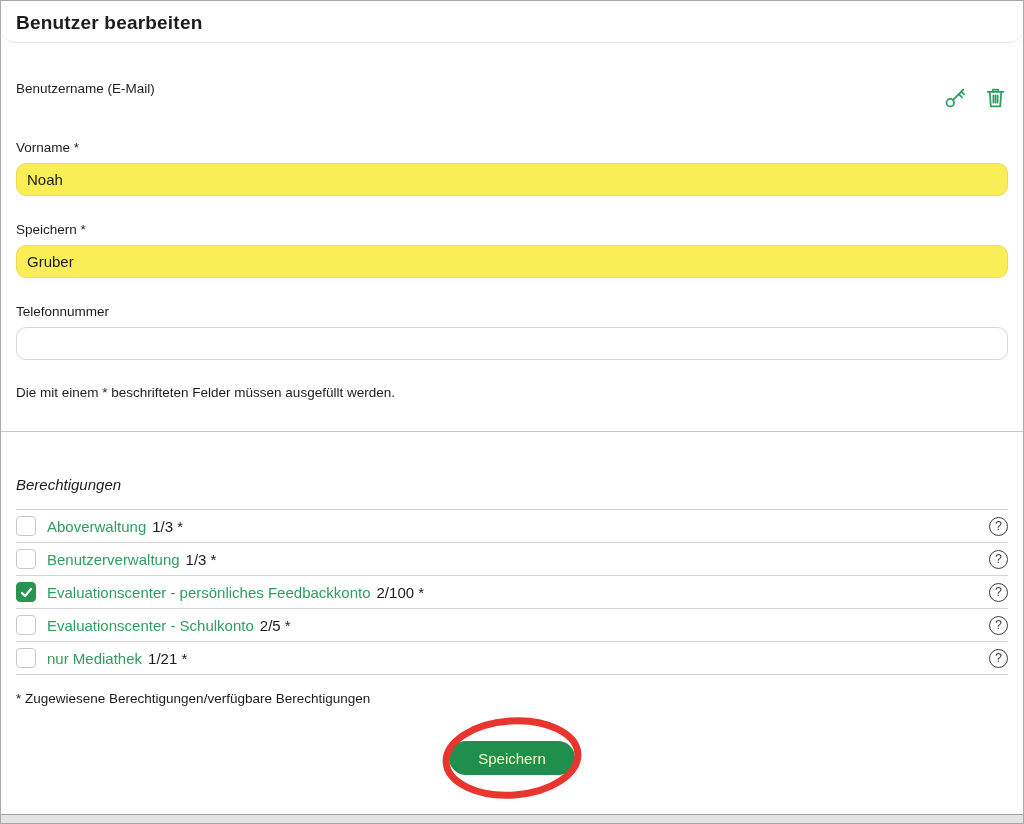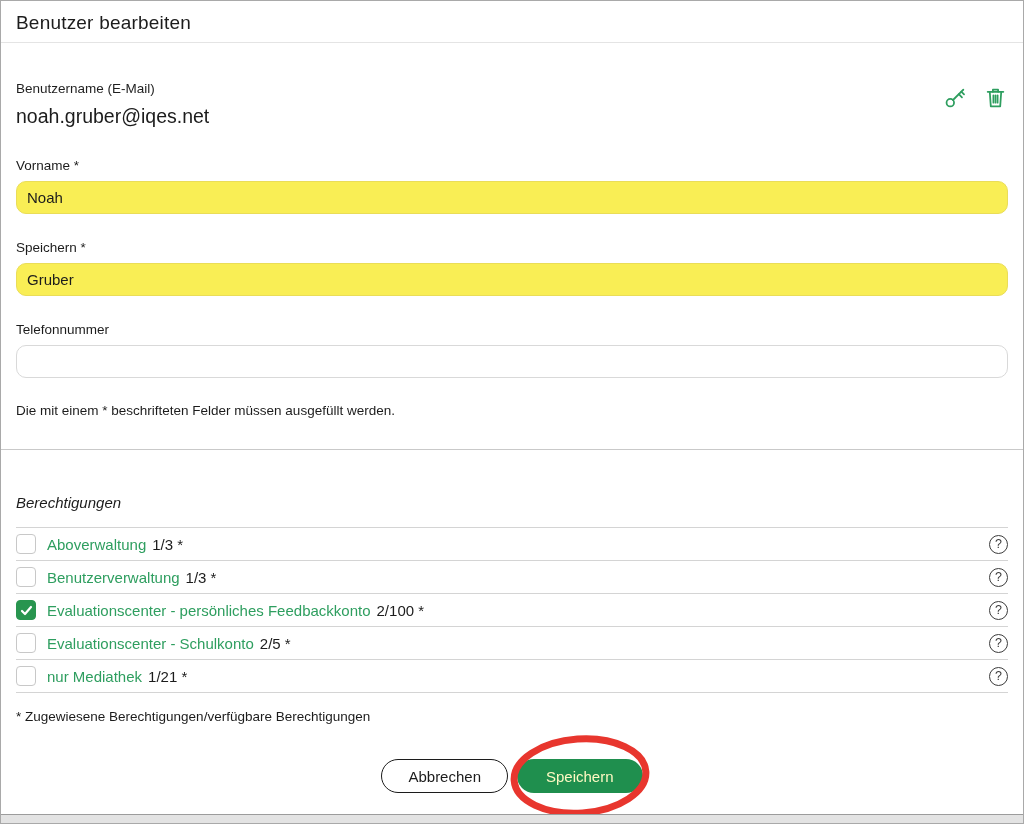--- a/index.html
+++ b/index.html
@@ -10,21 +10,21 @@
     background:#ffffff;
     color:#1c1c1c;
     overflow:hidden;
   }
   .frame { position:absolute; inset:0; border:1px solid #a9a9a9; pointer-events:none; z-index:50; }
   .bottom-strip { position:absolute; left:0; right:0; bottom:0; height:10px; background:#e3e3e3; border-top:1px solid #9c9c9c; z-index:40; }
 
   .header {
     height:43px; padding:12px 16px 0;
     border-bottom:1px solid #e4e4e4;
-    font-size:19px; font-weight:400; letter-spacing:.2px;
+    font-size:19px; font-weight:700; letter-spacing:.2px;border-radius:16px;
   }
 
   main { padding:0 16px; }
 
   .user-row { display:flex; justify-content:space-between; align-items:flex-start; margin-top:38px;gap:36px; }
   .small-label { font-size:13.5px; color:#1f1f1f; }
   .email { font-size:19.5px; margin-top:9px; }
 
   .icon-btns { display:flex; gap:15px; margin-top:4px; }
   .icon-btn { background:none; border:none; cursor:pointer; padding:0; line-height:0; }
@@ -87,21 +87,20 @@
 <div class="frame"></div>
 <div class="bottom-strip"></div>
 
 <header class="header">Benutzer bearbeiten</header>
 
 <main>
 
   <div class="user-row">
     <div>
       <div class="small-label">Benutzername (E-Mail)</div>
-      <div class="email">noah.gruber@iqes.net</div>
     </div>
     <div class="icon-btns">
       <button class="icon-btn" title="">
         <span>
           <svg width="25" height="25" viewBox="0 0 24 24" fill="none" stroke="#2e9e5f" stroke-width="1.7" stroke-linecap="round" stroke-linejoin="round">
             <circle cx="7" cy="17" r="3.6"></circle>
             <path d="M9.6 14.4 L19.5 4.5"></path>
             <path d="M15.2 8.8 L18.2 11.8"></path>
             <path d="M17.6 6.4 L20.2 9"></path>
           </svg>
@@ -187,21 +186,20 @@
     <a class="perm-link">nur Mediathek</a>
     <span class="perm-count">1/21 *</span>
     <span class="spacer"></span>
     <span class="help">?</span>
   </div>
 </div>
 
   <div class="footnote">* Zugewiesene Berechtigungen/verfügbare Berechtigungen</div>
 
   <div class="actions">
-    <button class="btn btn-cancel">Abbrechen</button>
     <span class="save-wrap">
       <button class="btn btn-save">Speichern</button>
       <svg class="annotation" width="152" height="88" viewBox="0 0 152 88">
         <ellipse cx="76" cy="44" rx="66" ry="37" fill="none" stroke="#e8362e" stroke-width="7" transform="rotate(-4 76 44)"></ellipse>
       </svg>
     </span>
   </div>
 
 </main>
 

